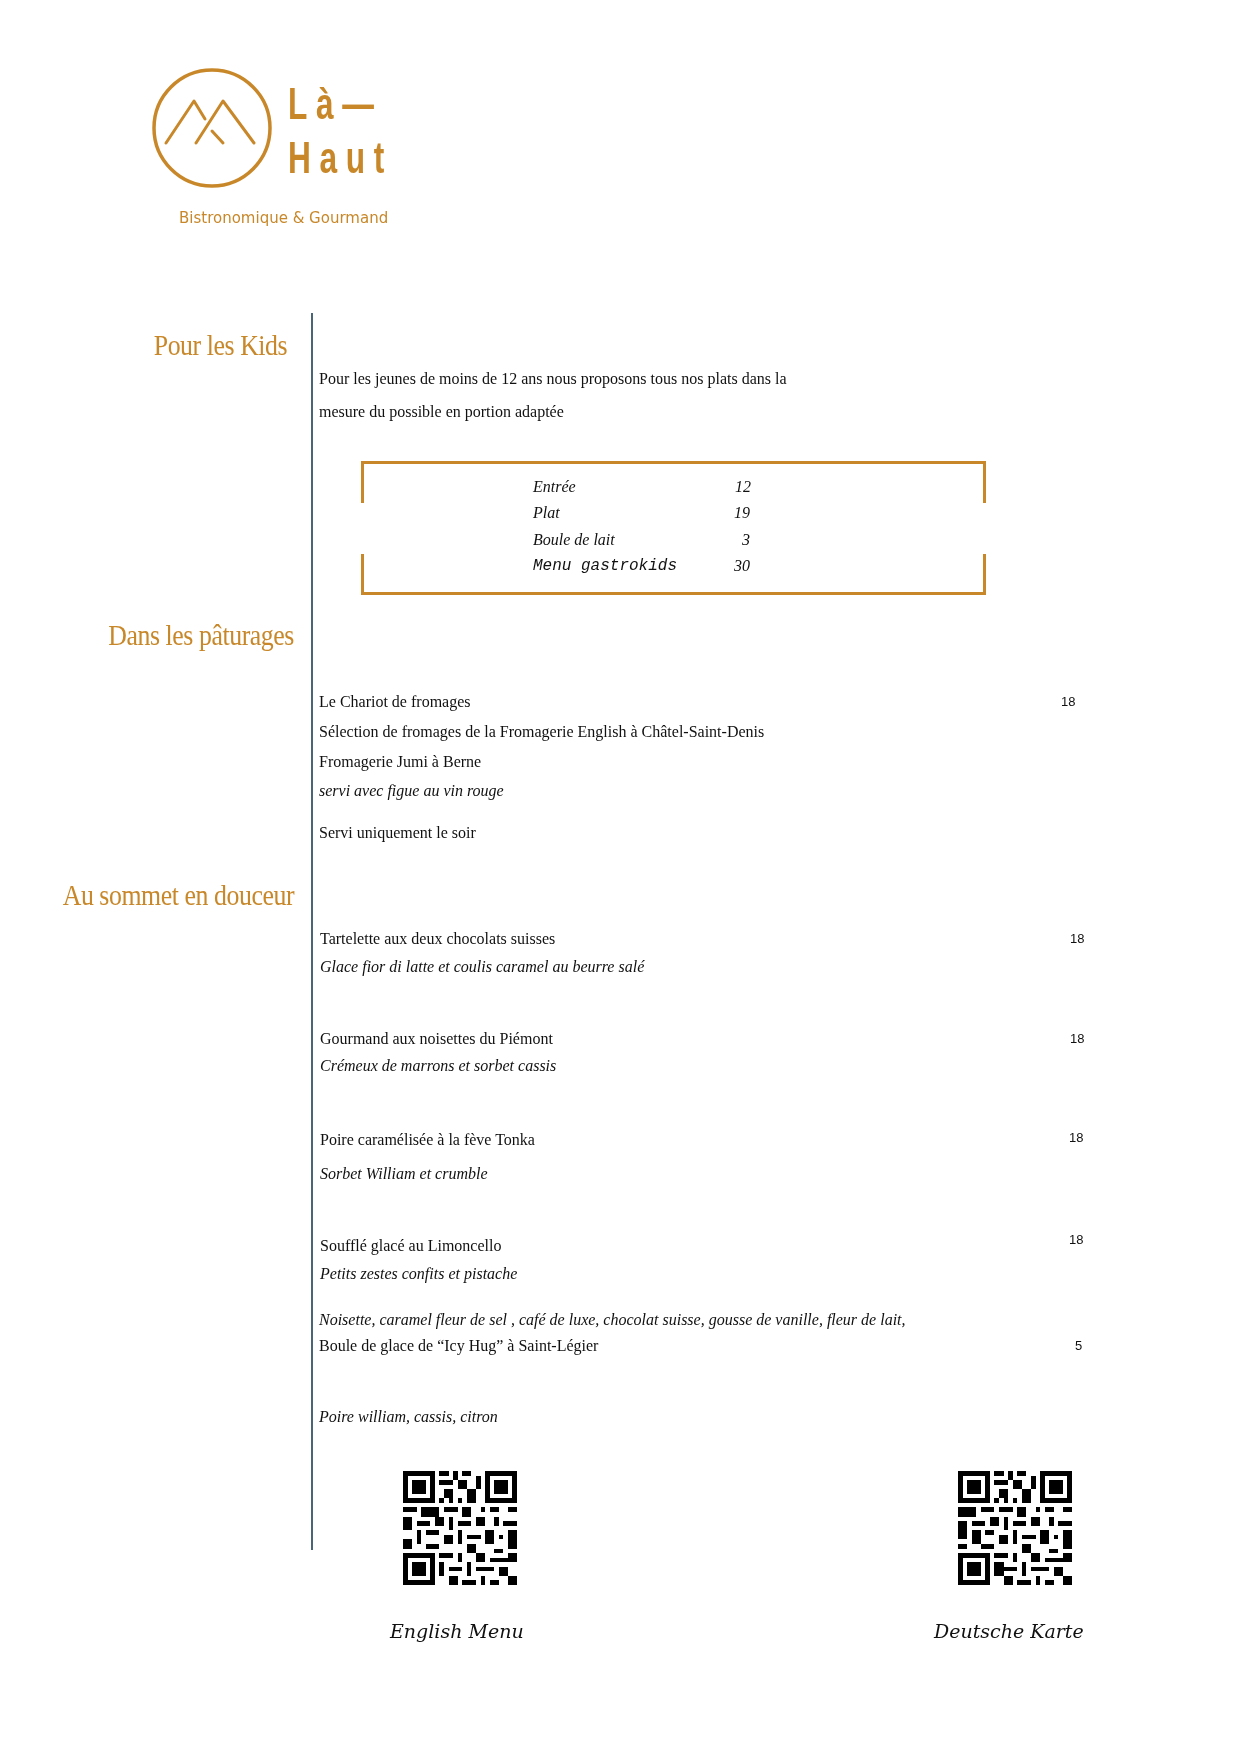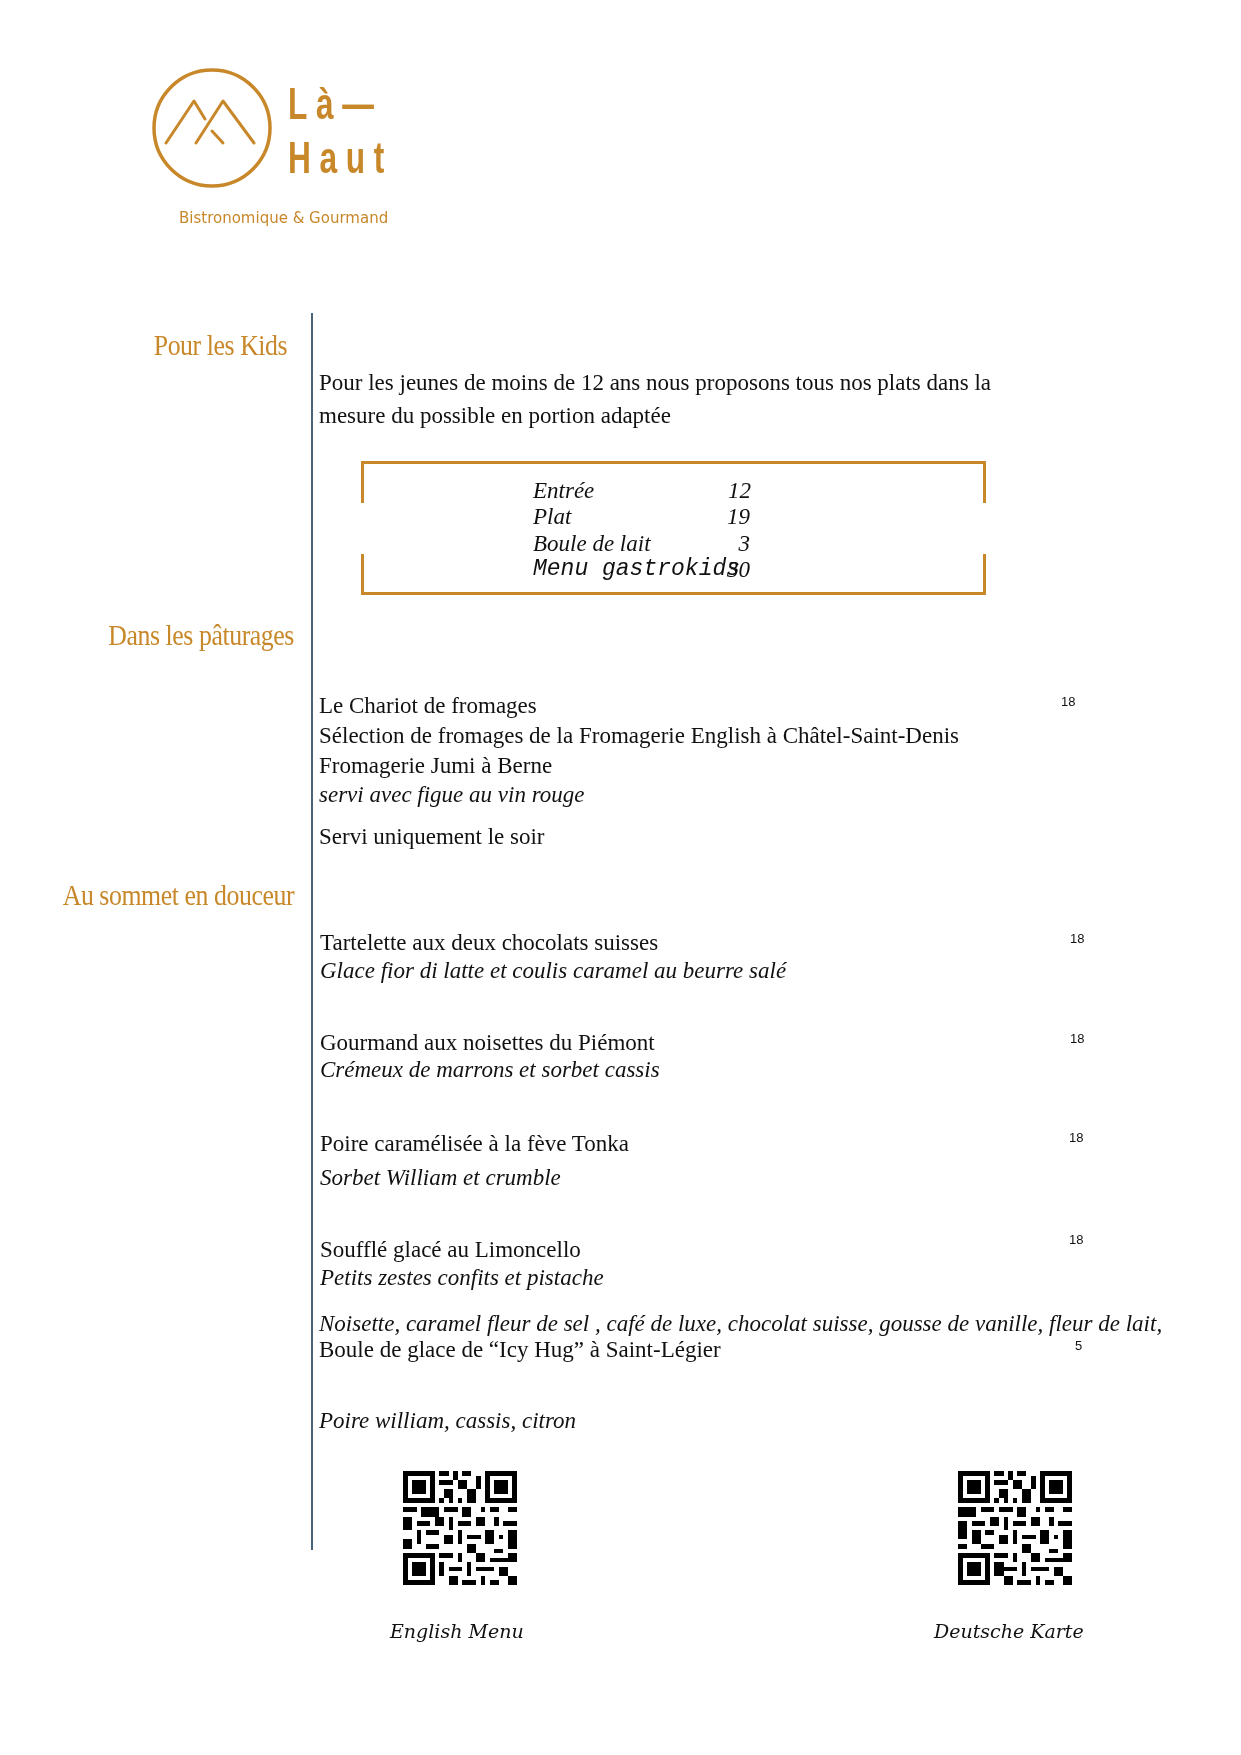--- a/index.html
+++ b/index.html
@@ -4,21 +4,21 @@
 <style>
   html, body { margin:0; padding:0; background:#ffffff; }
   body { width:1241px; height:1755px; position:relative; overflow:hidden;
          font-family:"DejaVu Serif", serif; color:#111; }
   .abs { position:absolute; white-space:nowrap; }
   .brand-word { font-family:"Liberation Sans", sans-serif; font-weight:bold; color:#c8882a;
                 font-size:44px; letter-spacing:12px; transform:scaleX(0.72); transform-origin:left top; line-height:1; }
   .tagline { font-family:"DejaVu Sans", sans-serif; font-size:15px; color:#c8882a; }
   .section-title { font-family:"Liberation Serif", serif; font-size:30px; color:#c8882a; font-weight:normal;
                    text-align:right; transform:scaleX(0.86); transform-origin:right center; letter-spacing:-0.5px; }
-  .body-text { font-family:"Liberation Serif", serif; font-size:23px; line-height:1;text-align:right; }
+  .body-text { font-family:"Liberation Serif", serif; font-size:16px; line-height:1;text-align:right; }
   .italic { font-style:italic; }
   .divider { position:absolute; left:311px; top:313px; width:2px; height:1237px; background:#4a6578; }
   .kids-box-line { position:absolute; background:#c8882a; }
   .price { font-family:Liberation Sans, sans-serif; font-size:13px; }
   .qr { position:absolute; width:114px; height:114px; }
   .qr-label { font-family:"DejaVu Serif", serif; font-style:italic; font-size:19px; }
 </style>
 </head>
 <body>
 

